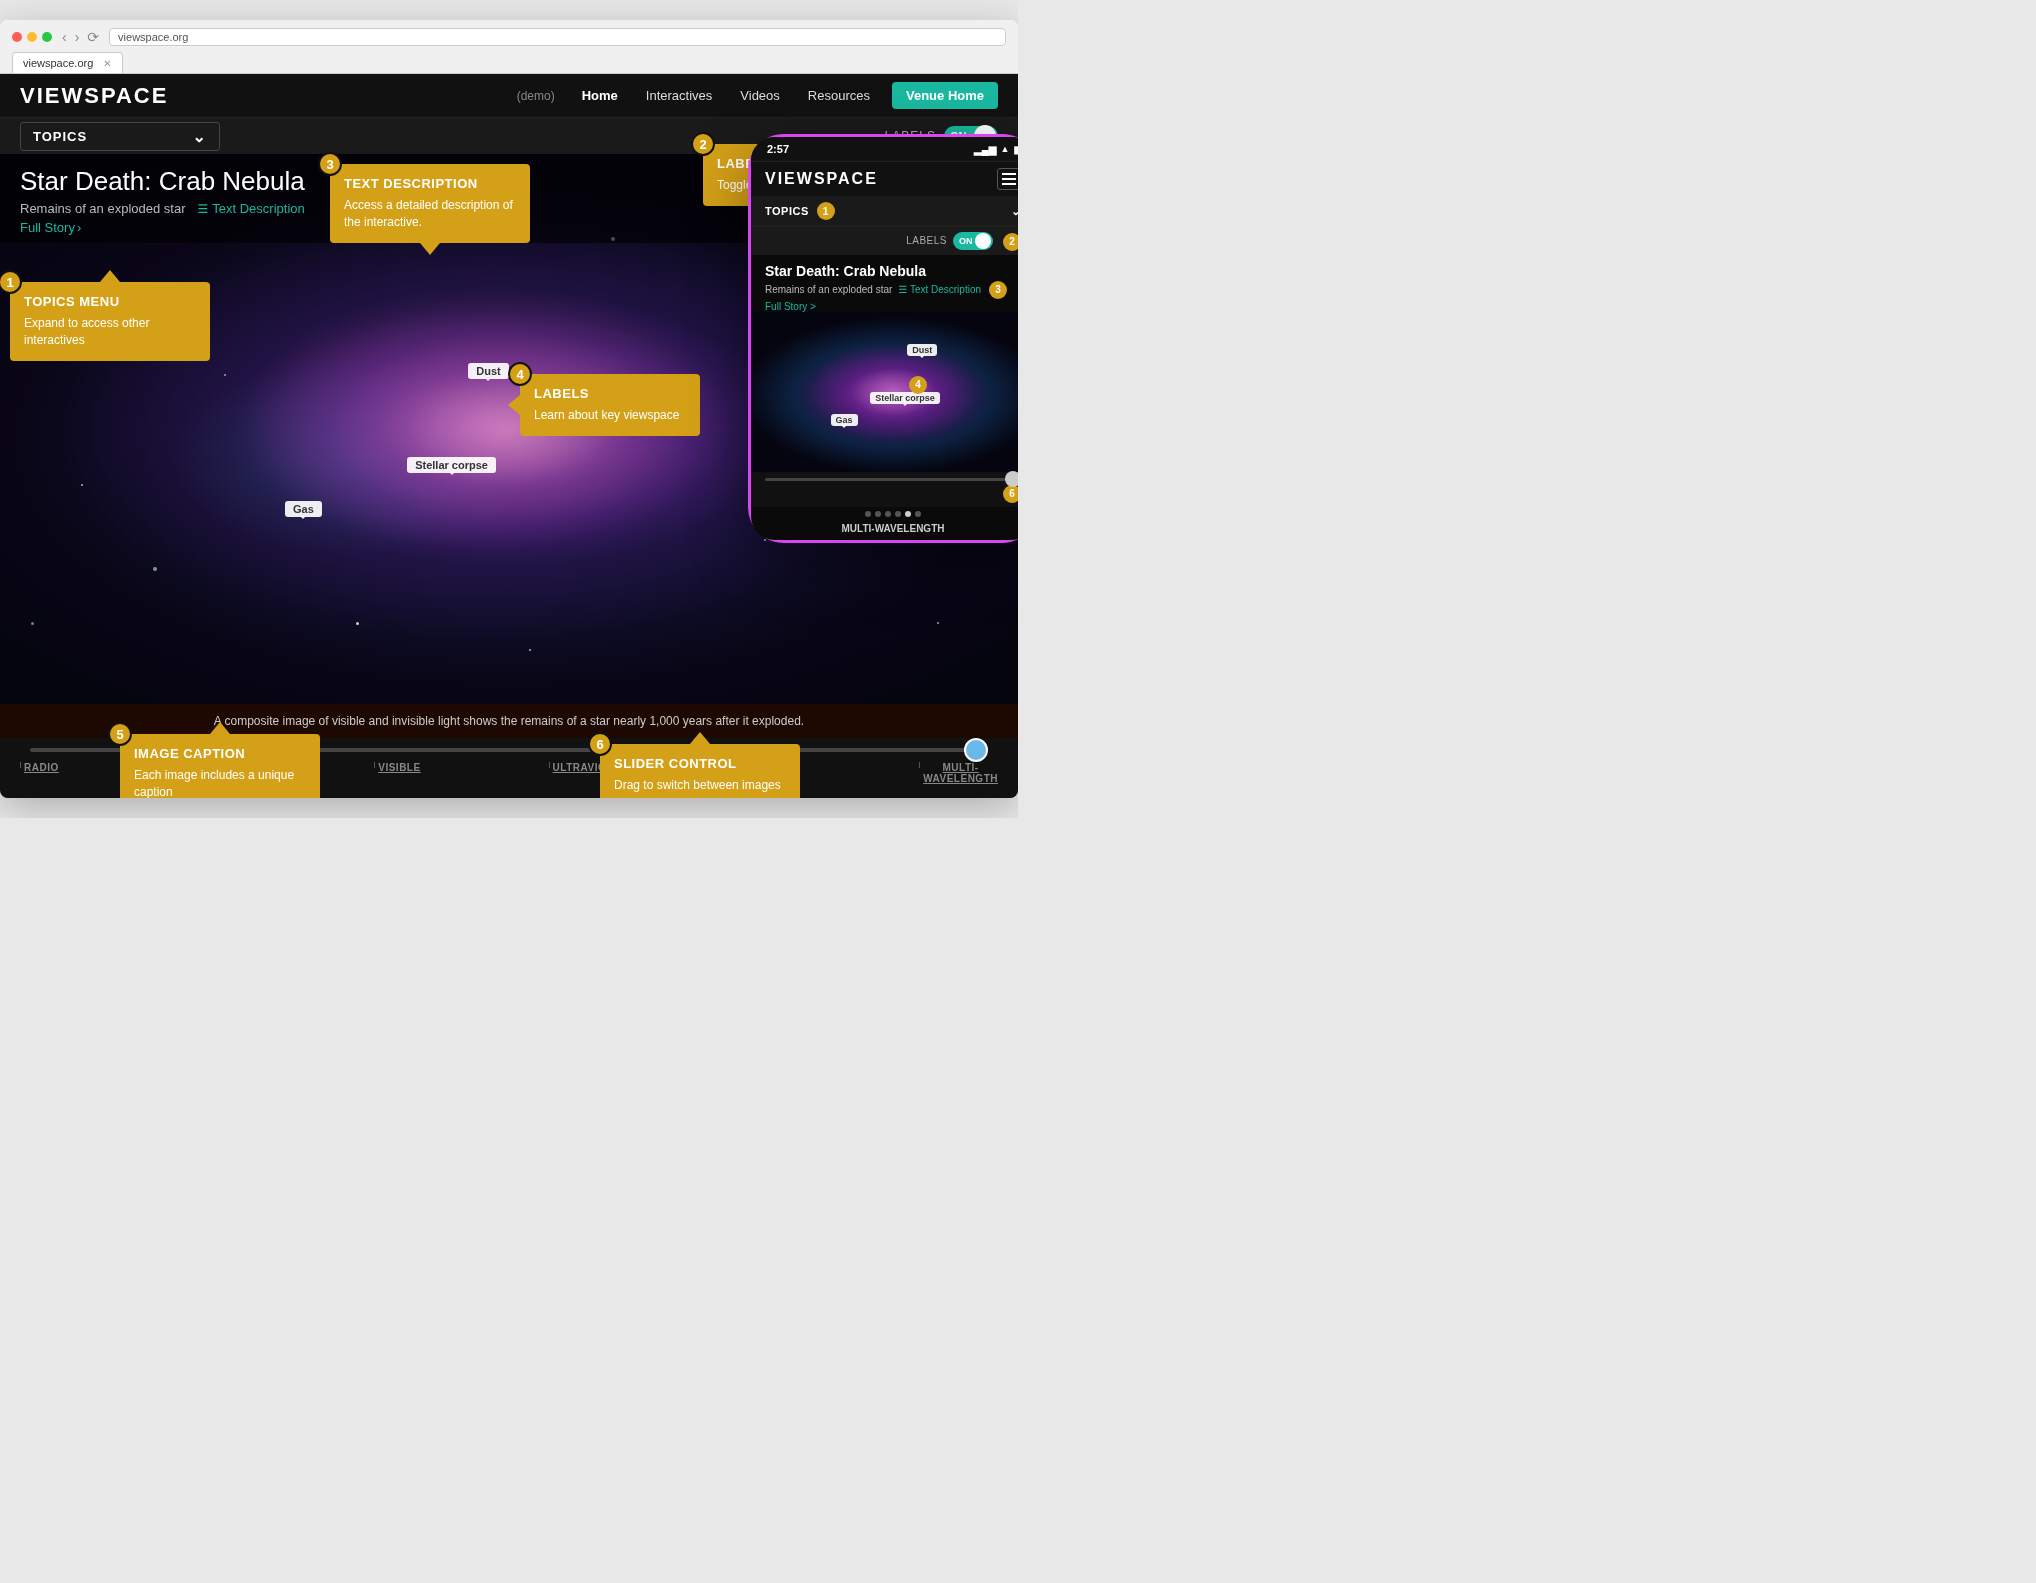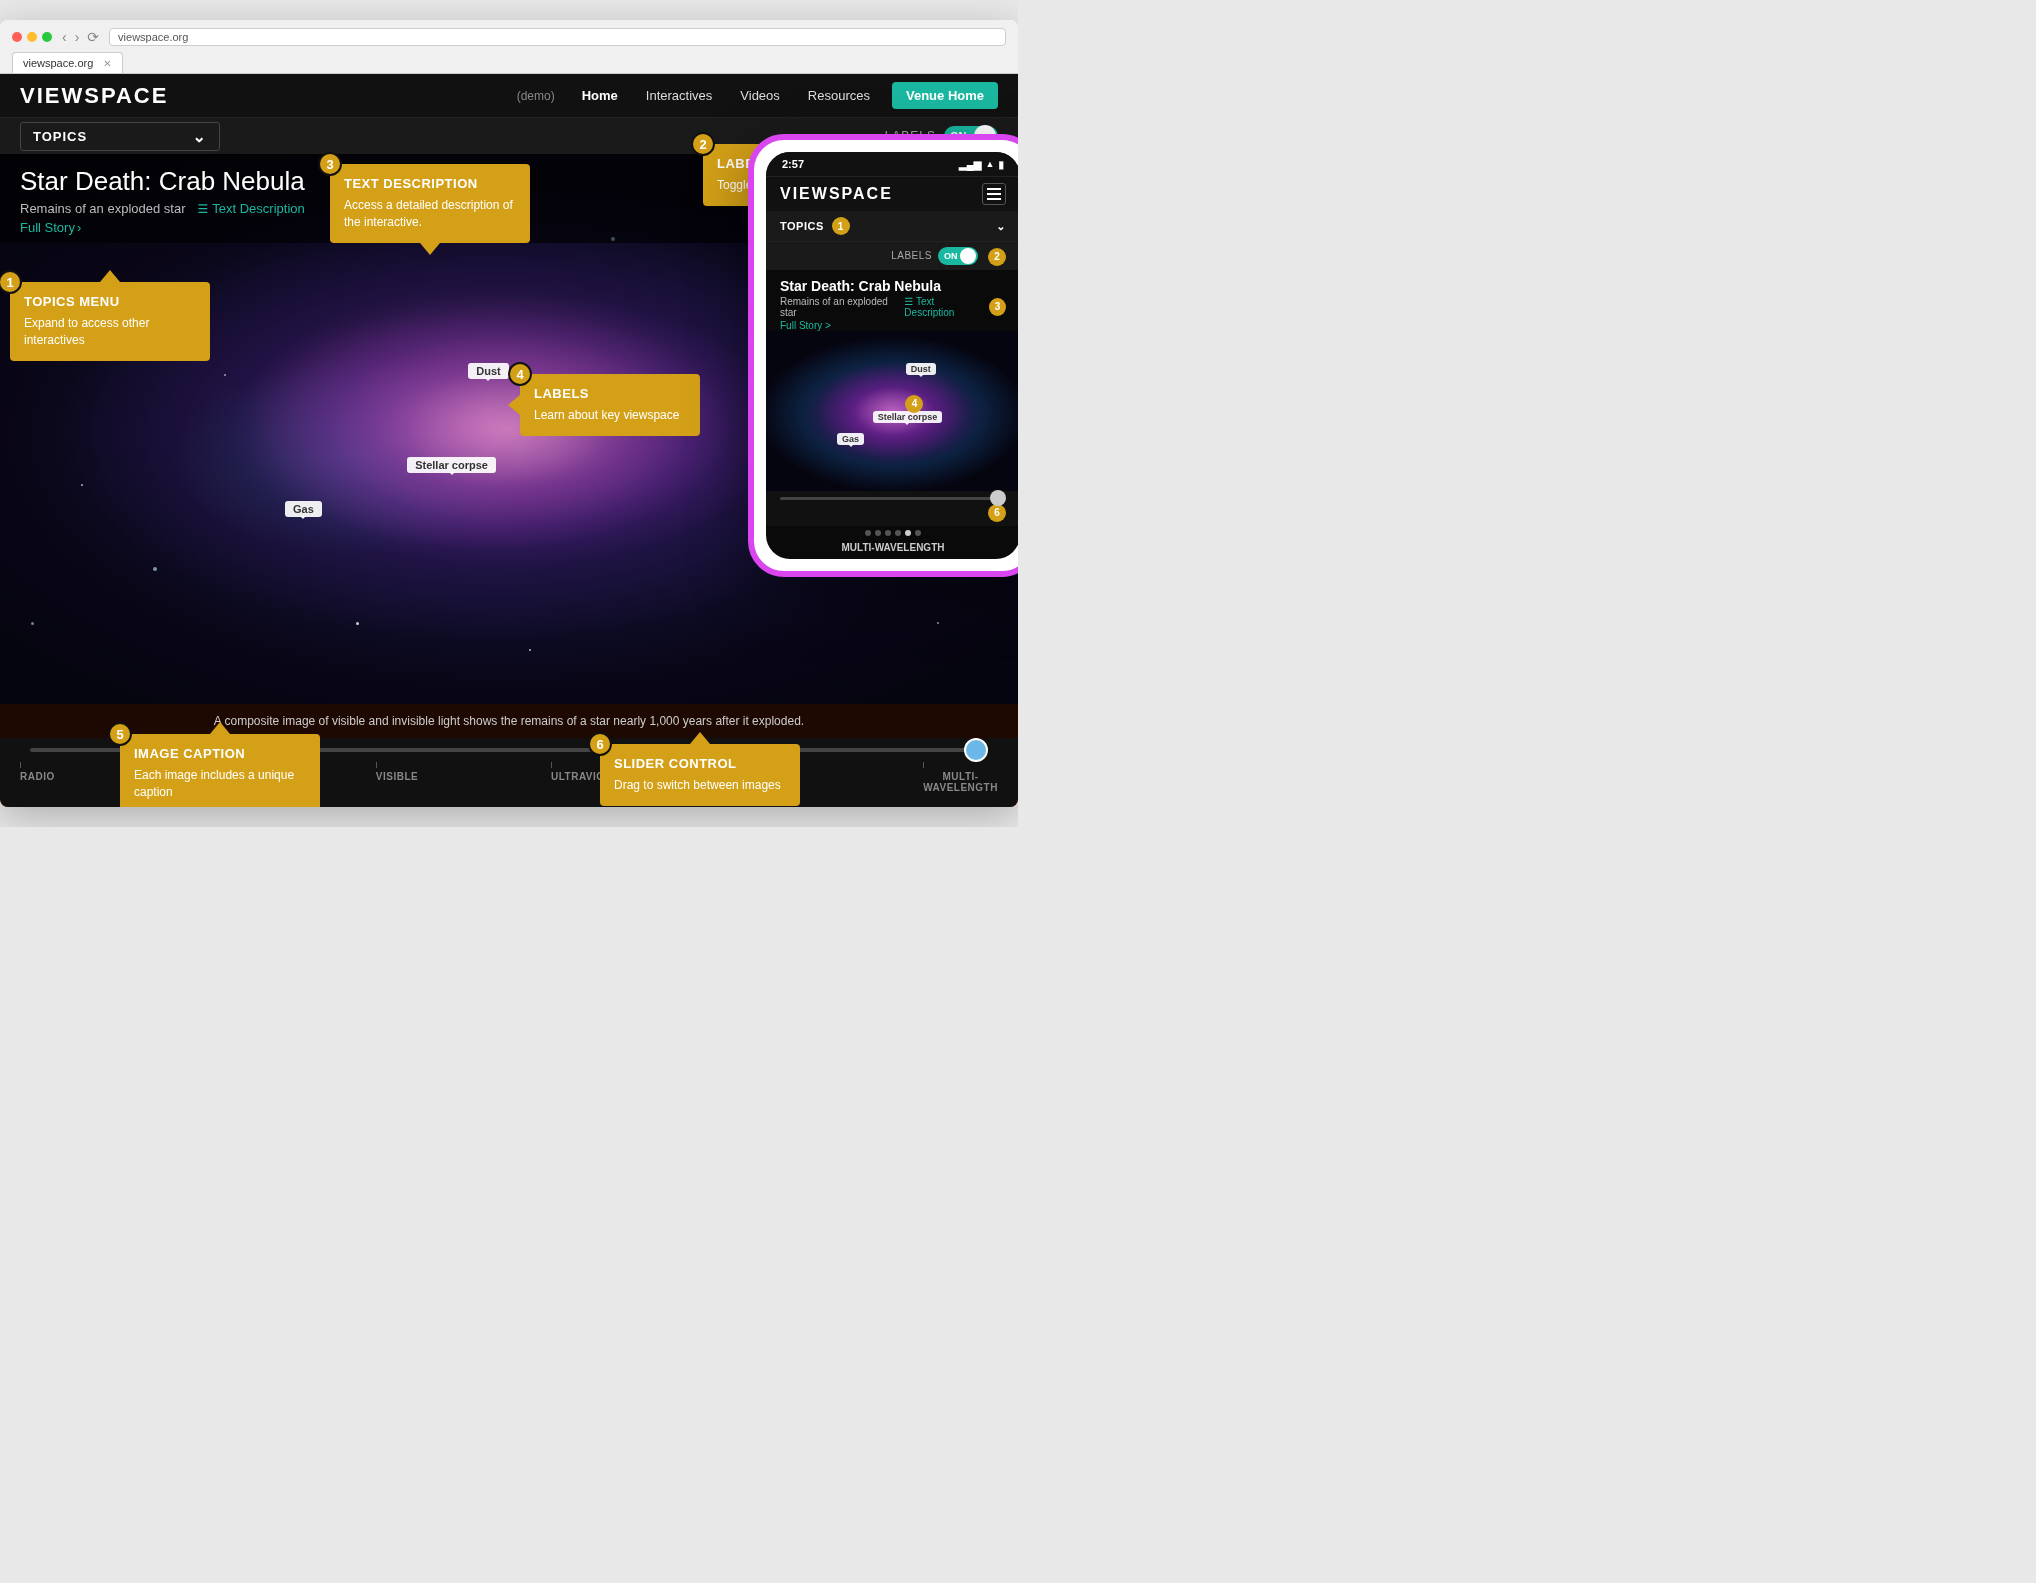--- a/index.html
+++ b/index.html
@@ -312,22 +312,23 @@
       display: flex;
       justify-content: space-between;
       margin-top: 10px;
       color: #888;
       font-size: 10px;
       font-weight: bold;
       letter-spacing: 0.5px;
     }
     .slider-tick {
       display: flex;
-      flex-direction: column;
+      flex-direction: row;
       gap: 3px;
+      text-decoration: underline;
     }
     .tick-mark {
       width: 1px; height: 6px; background: #555;
     }
 
     
     .callout {
       position: absolute;
       background: #d4a017;
       color: white;
@@ -361,23 +362,23 @@
     }
 
     
     .phone-container {
       position: absolute;
       right: -20px;
       top: 60px;
       width: 290px;
       background: white;
       border-radius: 36px;
-      padding: 12px;
+      padding: 0;
       box-shadow: 0 20px 60px rgba(0,0,0,0.4);
-      border: 6px solid #d946ef;
+      border: 3px solid #d946ef;
       z-index: 20;
     }
     .phone-screen {
       background: #0a0a0a;
       border-radius: 24px;
       overflow: hidden;
     }
     .phone-status-bar {
       background: #111;
       display: flex;

